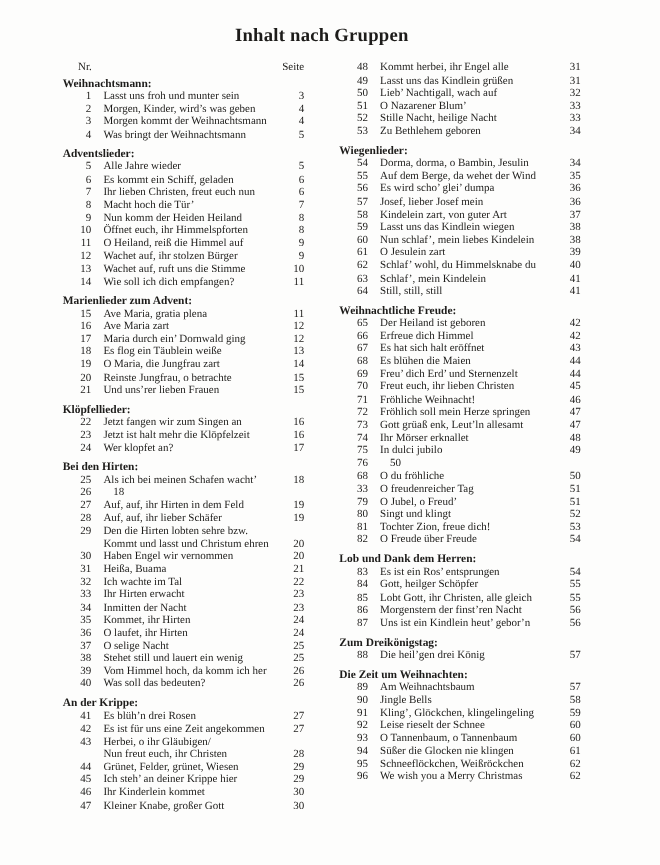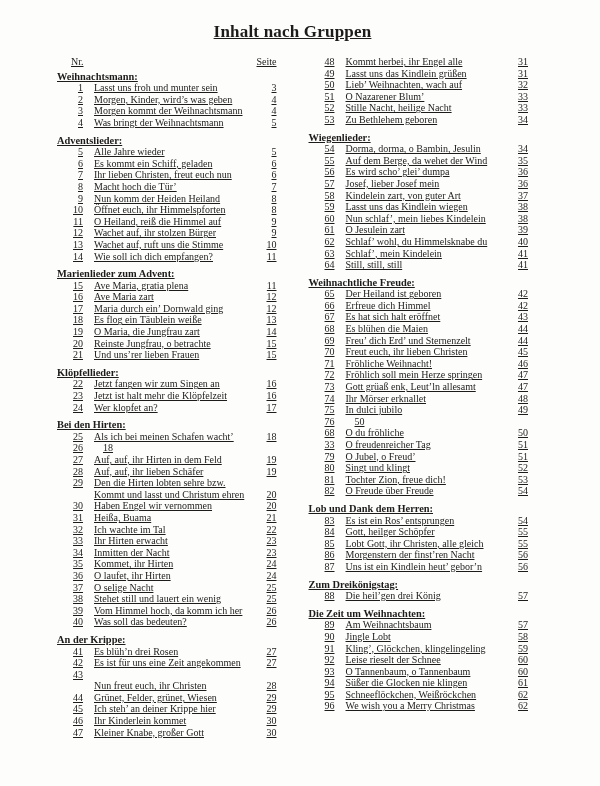--- a/index.html
+++ b/index.html
@@ -12,21 +12,20 @@
     background: #fdfdfc;
     color: #1d1c1a;
     font-family: "Liberation Serif", "DejaVu Serif", serif;
     overflow: hidden;
   }
   .page {
     box-sizing: border-box;
     width: 552px;
     height: 786px;
     padding: 22px 24px 20px 57px;
-    text-decoration: underline;
   }
   .page-title {
     text-align: center;
     font-size: 17px;
     font-weight: bold;
     margin: 0 0 14px 0;
     letter-spacing: 0.2px;
   }
   .columns {
     display: flex;
@@ -235,21 +234,21 @@
             <span class="nr-cell">26</span>
             <span class="page-cell">18</span>
           </div>
           <div class="row">
             <span class="nr-cell">27</span>
             <span class="title-cell">Auf, auf, ihr Hirten in dem Feld</span>
             <span class="page-cell">19</span>
           </div>
           <div class="row">
             <span class="nr-cell">28</span>
-            <span class="title-cell">Auf, auf, ihr lieben Schäfer</span>
+            <span class="title-cell">Auf, auf, ihr lieber Schäfer</span>
             <span class="page-cell">19</span>
           </div>
           <div class="row">
             <span class="nr-cell">29</span>
             <span class="title-cell">Den die Hirten lobten sehre bzw.</span>
             <span class="page-cell"></span>
           </div>
           <div class="row">
             <span class="nr-cell"></span>
             <span class="title-cell">Kommt und lasst und Christum ehren</span>
@@ -318,20 +317,21 @@
             <span class="title-cell">Es blüh’n drei Rosen</span>
             <span class="page-cell">27</span>
           </div>
           <div class="row">
             <span class="nr-cell">42</span>
             <span class="title-cell">Es ist für uns eine Zeit angekommen</span>
             <span class="page-cell">27</span>
           </div>
           <div class="row">
             <span class="nr-cell">43</span>
+            <span class="title-cell">Herbei, o ihr Gläubigen/</span>
             <span class="page-cell"></span>
           </div>
           <div class="row">
             <span class="nr-cell"></span>
             <span class="title-cell">Nun freut euch, ihr Christen</span>
             <span class="page-cell">28</span>
           </div>
           <div class="row">
             <span class="nr-cell">44</span>
             <span class="title-cell">Grünet, Felder, grünet, Wiesen</span>
@@ -361,21 +361,21 @@
             <span class="title-cell">Kommt herbei, ihr Engel alle</span>
             <span class="page-cell">31</span>
           </div>
           <div class="row">
             <span class="nr-cell">49</span>
             <span class="title-cell">Lasst uns das Kindlein grüßen</span>
             <span class="page-cell">31</span>
           </div>
           <div class="row">
             <span class="nr-cell">50</span>
-            <span class="title-cell">Lieb’ Weihnachten, wach auf</span>
+            <span class="title-cell">Lieb’ Nachtigall, wach auf</span>
             <span class="page-cell">32</span>
           </div>
           <div class="row">
             <span class="nr-cell">51</span>
             <span class="title-cell">O Nazarener Blum’</span>
             <span class="page-cell">33</span>
           </div>
           <div class="row">
             <span class="nr-cell">52</span>
             <span class="title-cell">Stille Nacht, heilige Nacht</span>
@@ -575,21 +575,21 @@
         </div>
         <div class="section">
           <div class="section-heading">Die Zeit um Weihnachten:</div>
           <div class="row">
             <span class="nr-cell">89</span>
             <span class="title-cell">Am Weihnachtsbaum</span>
             <span class="page-cell">57</span>
           </div>
           <div class="row">
             <span class="nr-cell">90</span>
-            <span class="title-cell">Jingle Lobt</span>
+            <span class="title-cell">Jingle Bells</span>
             <span class="page-cell">58</span>
           </div>
           <div class="row">
             <span class="nr-cell">91</span>
             <span class="title-cell">Kling’, Glöckchen, klingelingeling</span>
             <span class="page-cell">59</span>
           </div>
           <div class="row">
             <span class="nr-cell">92</span>
             <span class="title-cell">Leise rieselt der Schnee</span>

